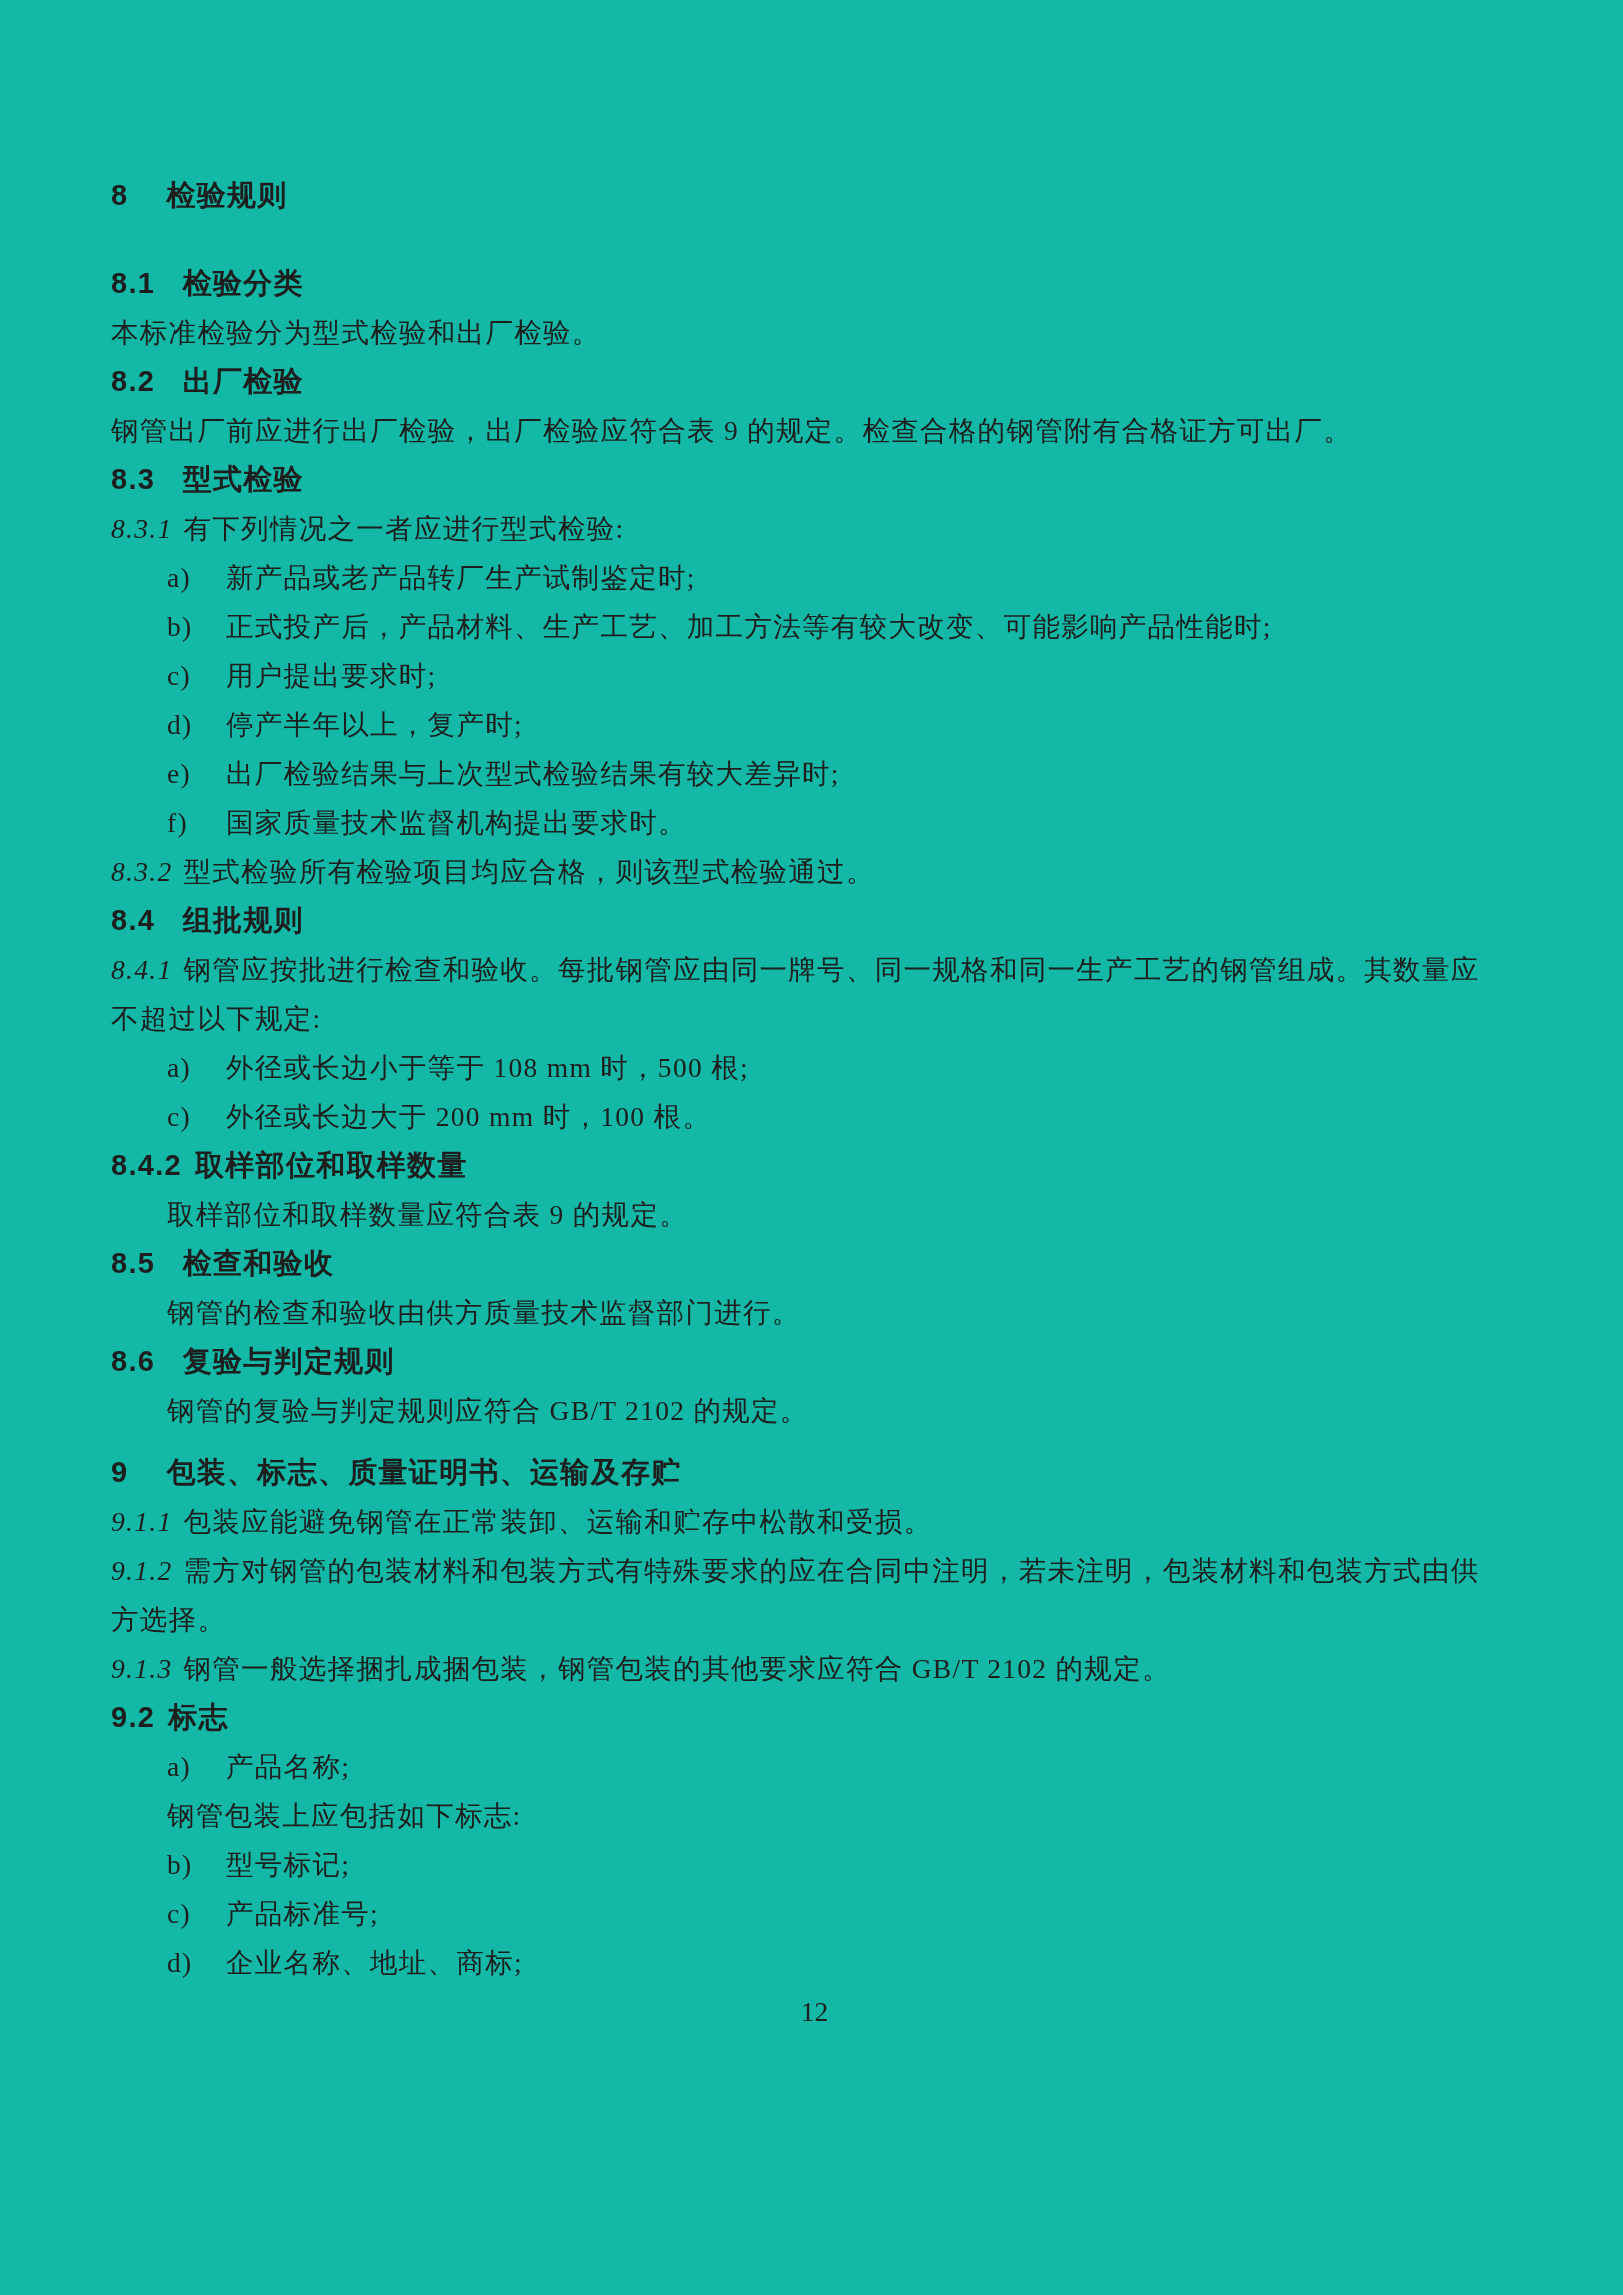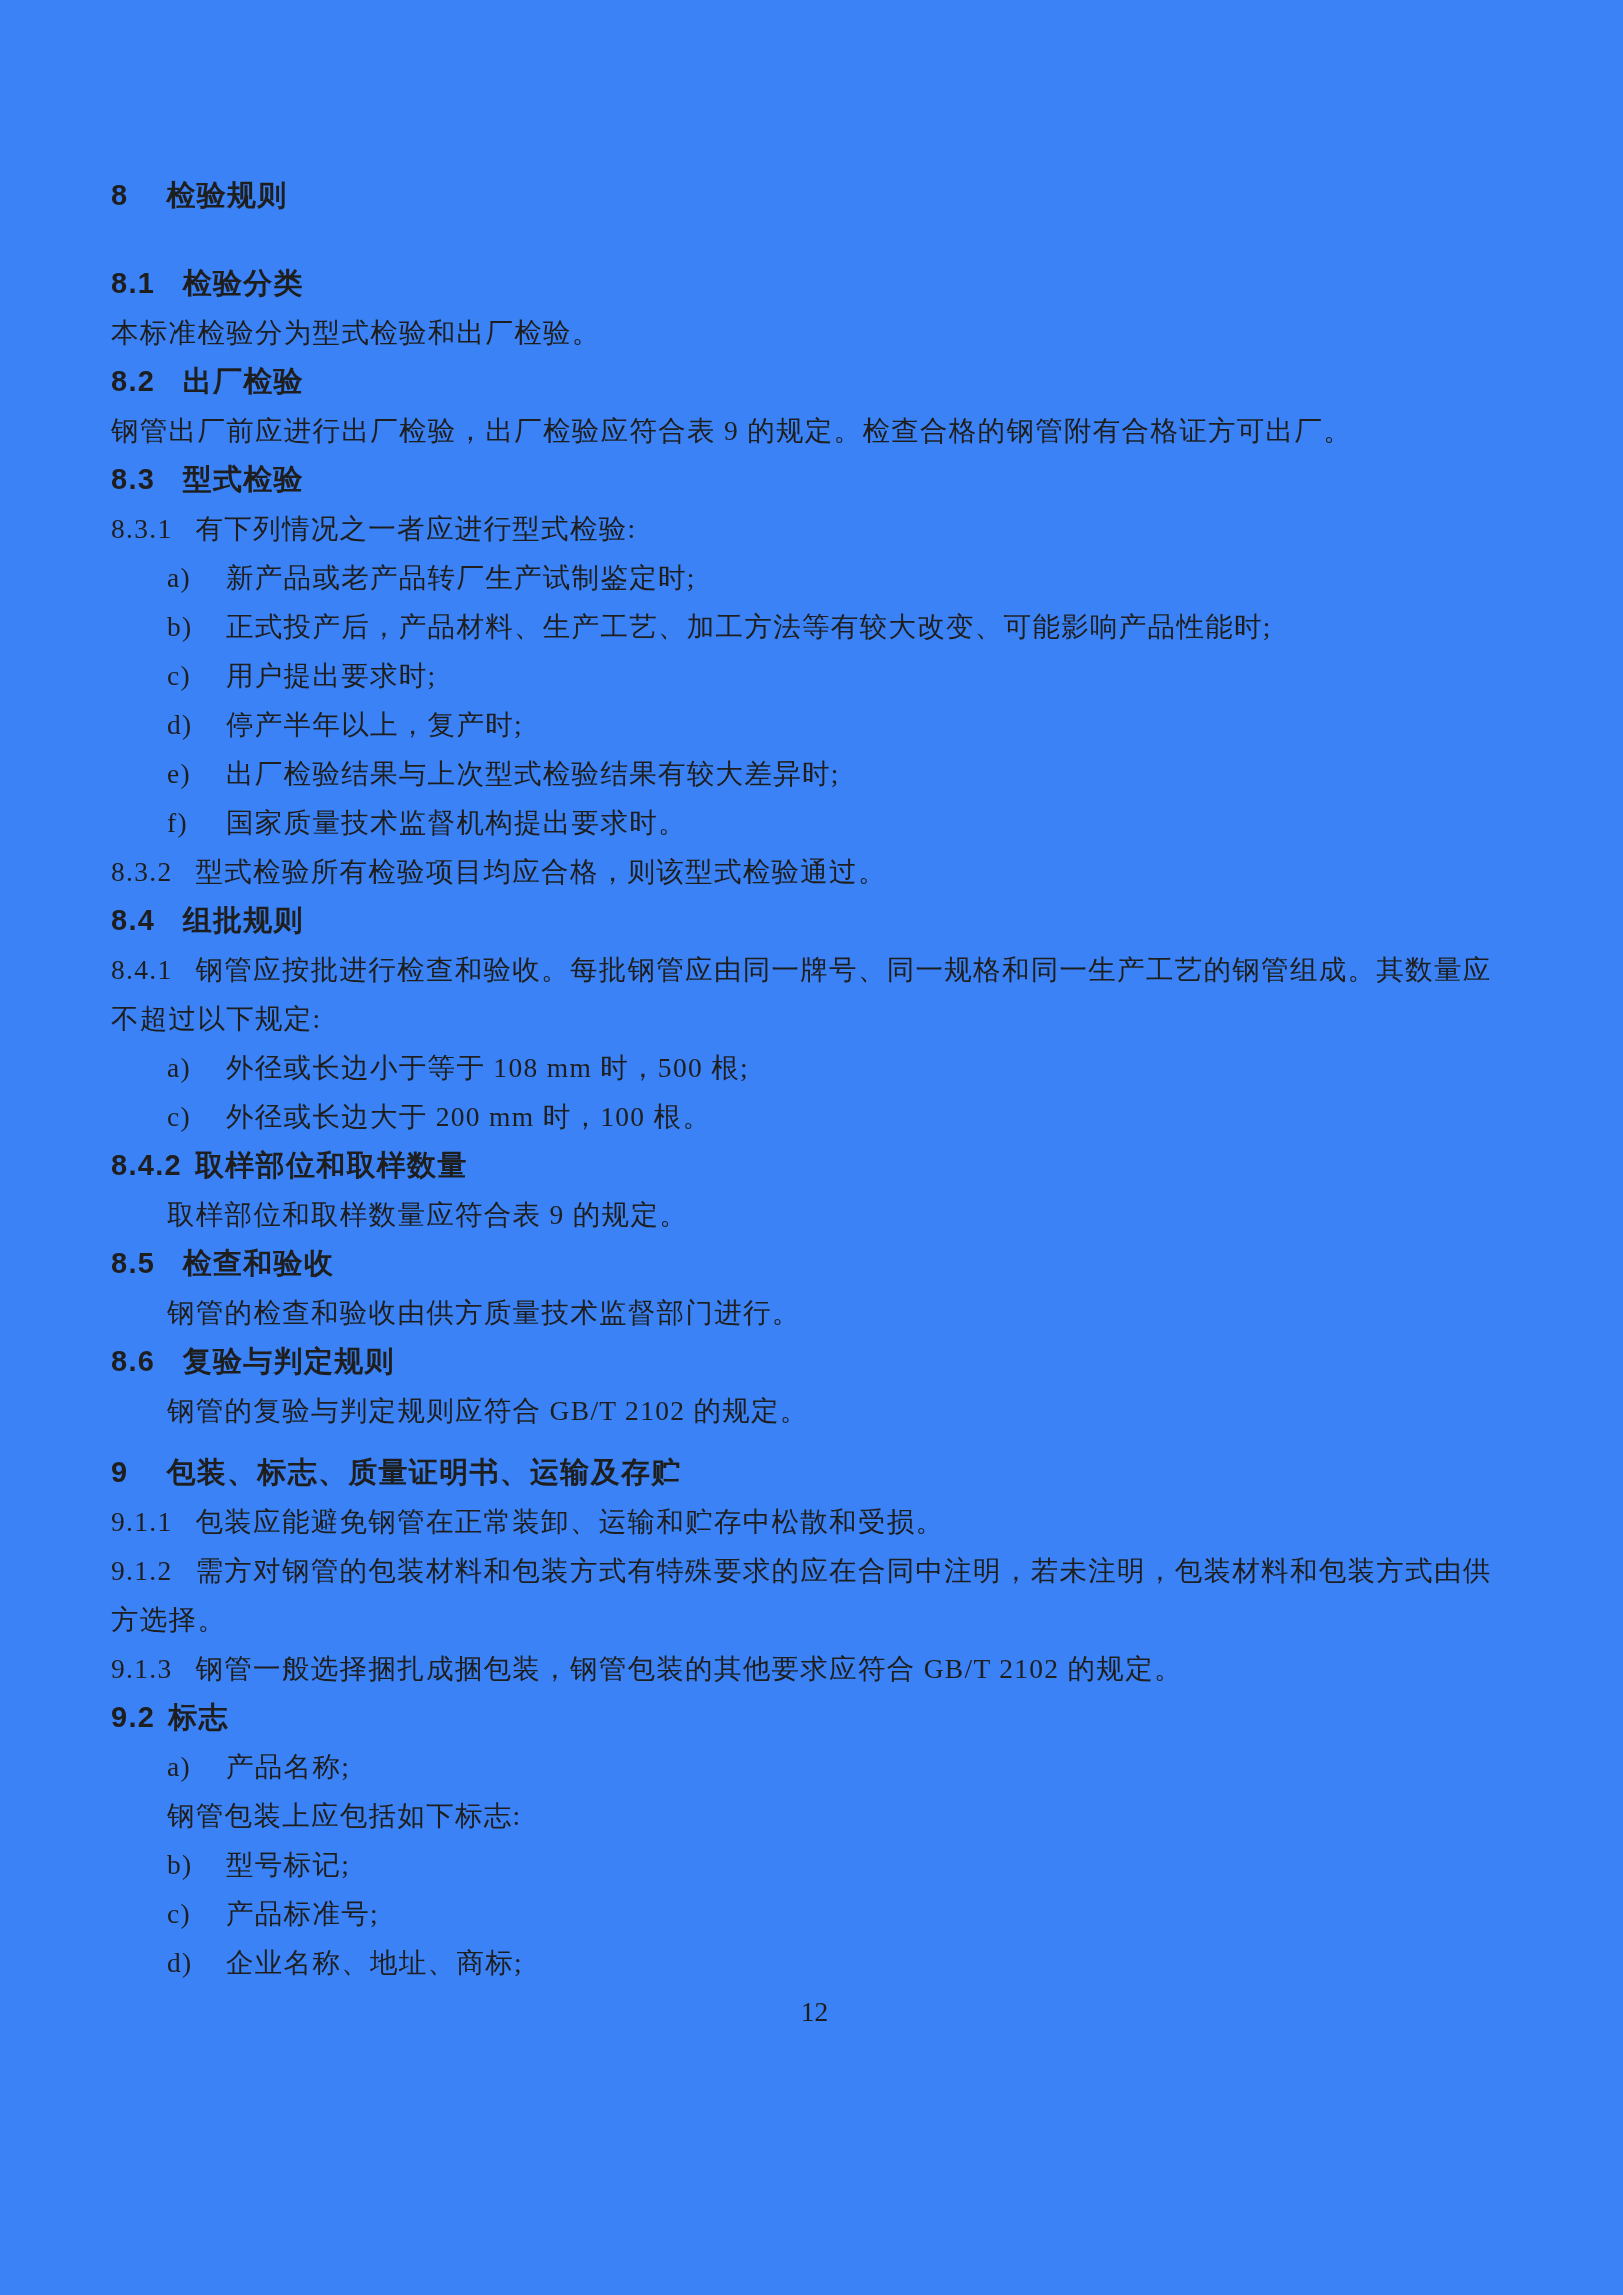--- a/index.html
+++ b/index.html
@@ -5,21 +5,21 @@
   html, body {
     margin: 0;
     padding: 0;
     background: #e8e8e8;
   }
   .page {
     position: relative;
     width: 1623px;
     height: 2295px;
     margin: 0 auto;
-    background: #3b82f6;
+    background: #14b8a6;
     color: #1e1e1e;
     overflow: hidden;
   }
   .content {
     position: absolute;
     left: 111px;
     top: 171px;
     width: 1407px;
     font-family: "Liberation Serif", "DejaVu Serif", serif;
     font-size: 27.5px;
@@ -35,21 +35,21 @@
     font-family: "Liberation Sans", "DejaVu Sans", sans-serif;
     font-weight: bold;
     font-size: 29px;
   }
   .h1-gap { margin-top: 39px; }
   .ch9-gap { margin-top: 13px; }
   .num { display: inline-block; }
   .h1 .num { margin-right: 38px; }
   .h2 .num { margin-right: 27.5px; }
   .h3 .num { margin-right: 13px; }
-  .np .num { margin-right: 23px; }
+  .np .num { margin-right: 11px; font-style: italic; }
   .indent { padding-left: 56px; }
   .li { padding-left: 56px; }
   .li .marker {
     display: inline-block;
     width: 59px;
   }
   .page-number {
     margin-top: 0;
     text-align: center;
     letter-spacing: 0;

